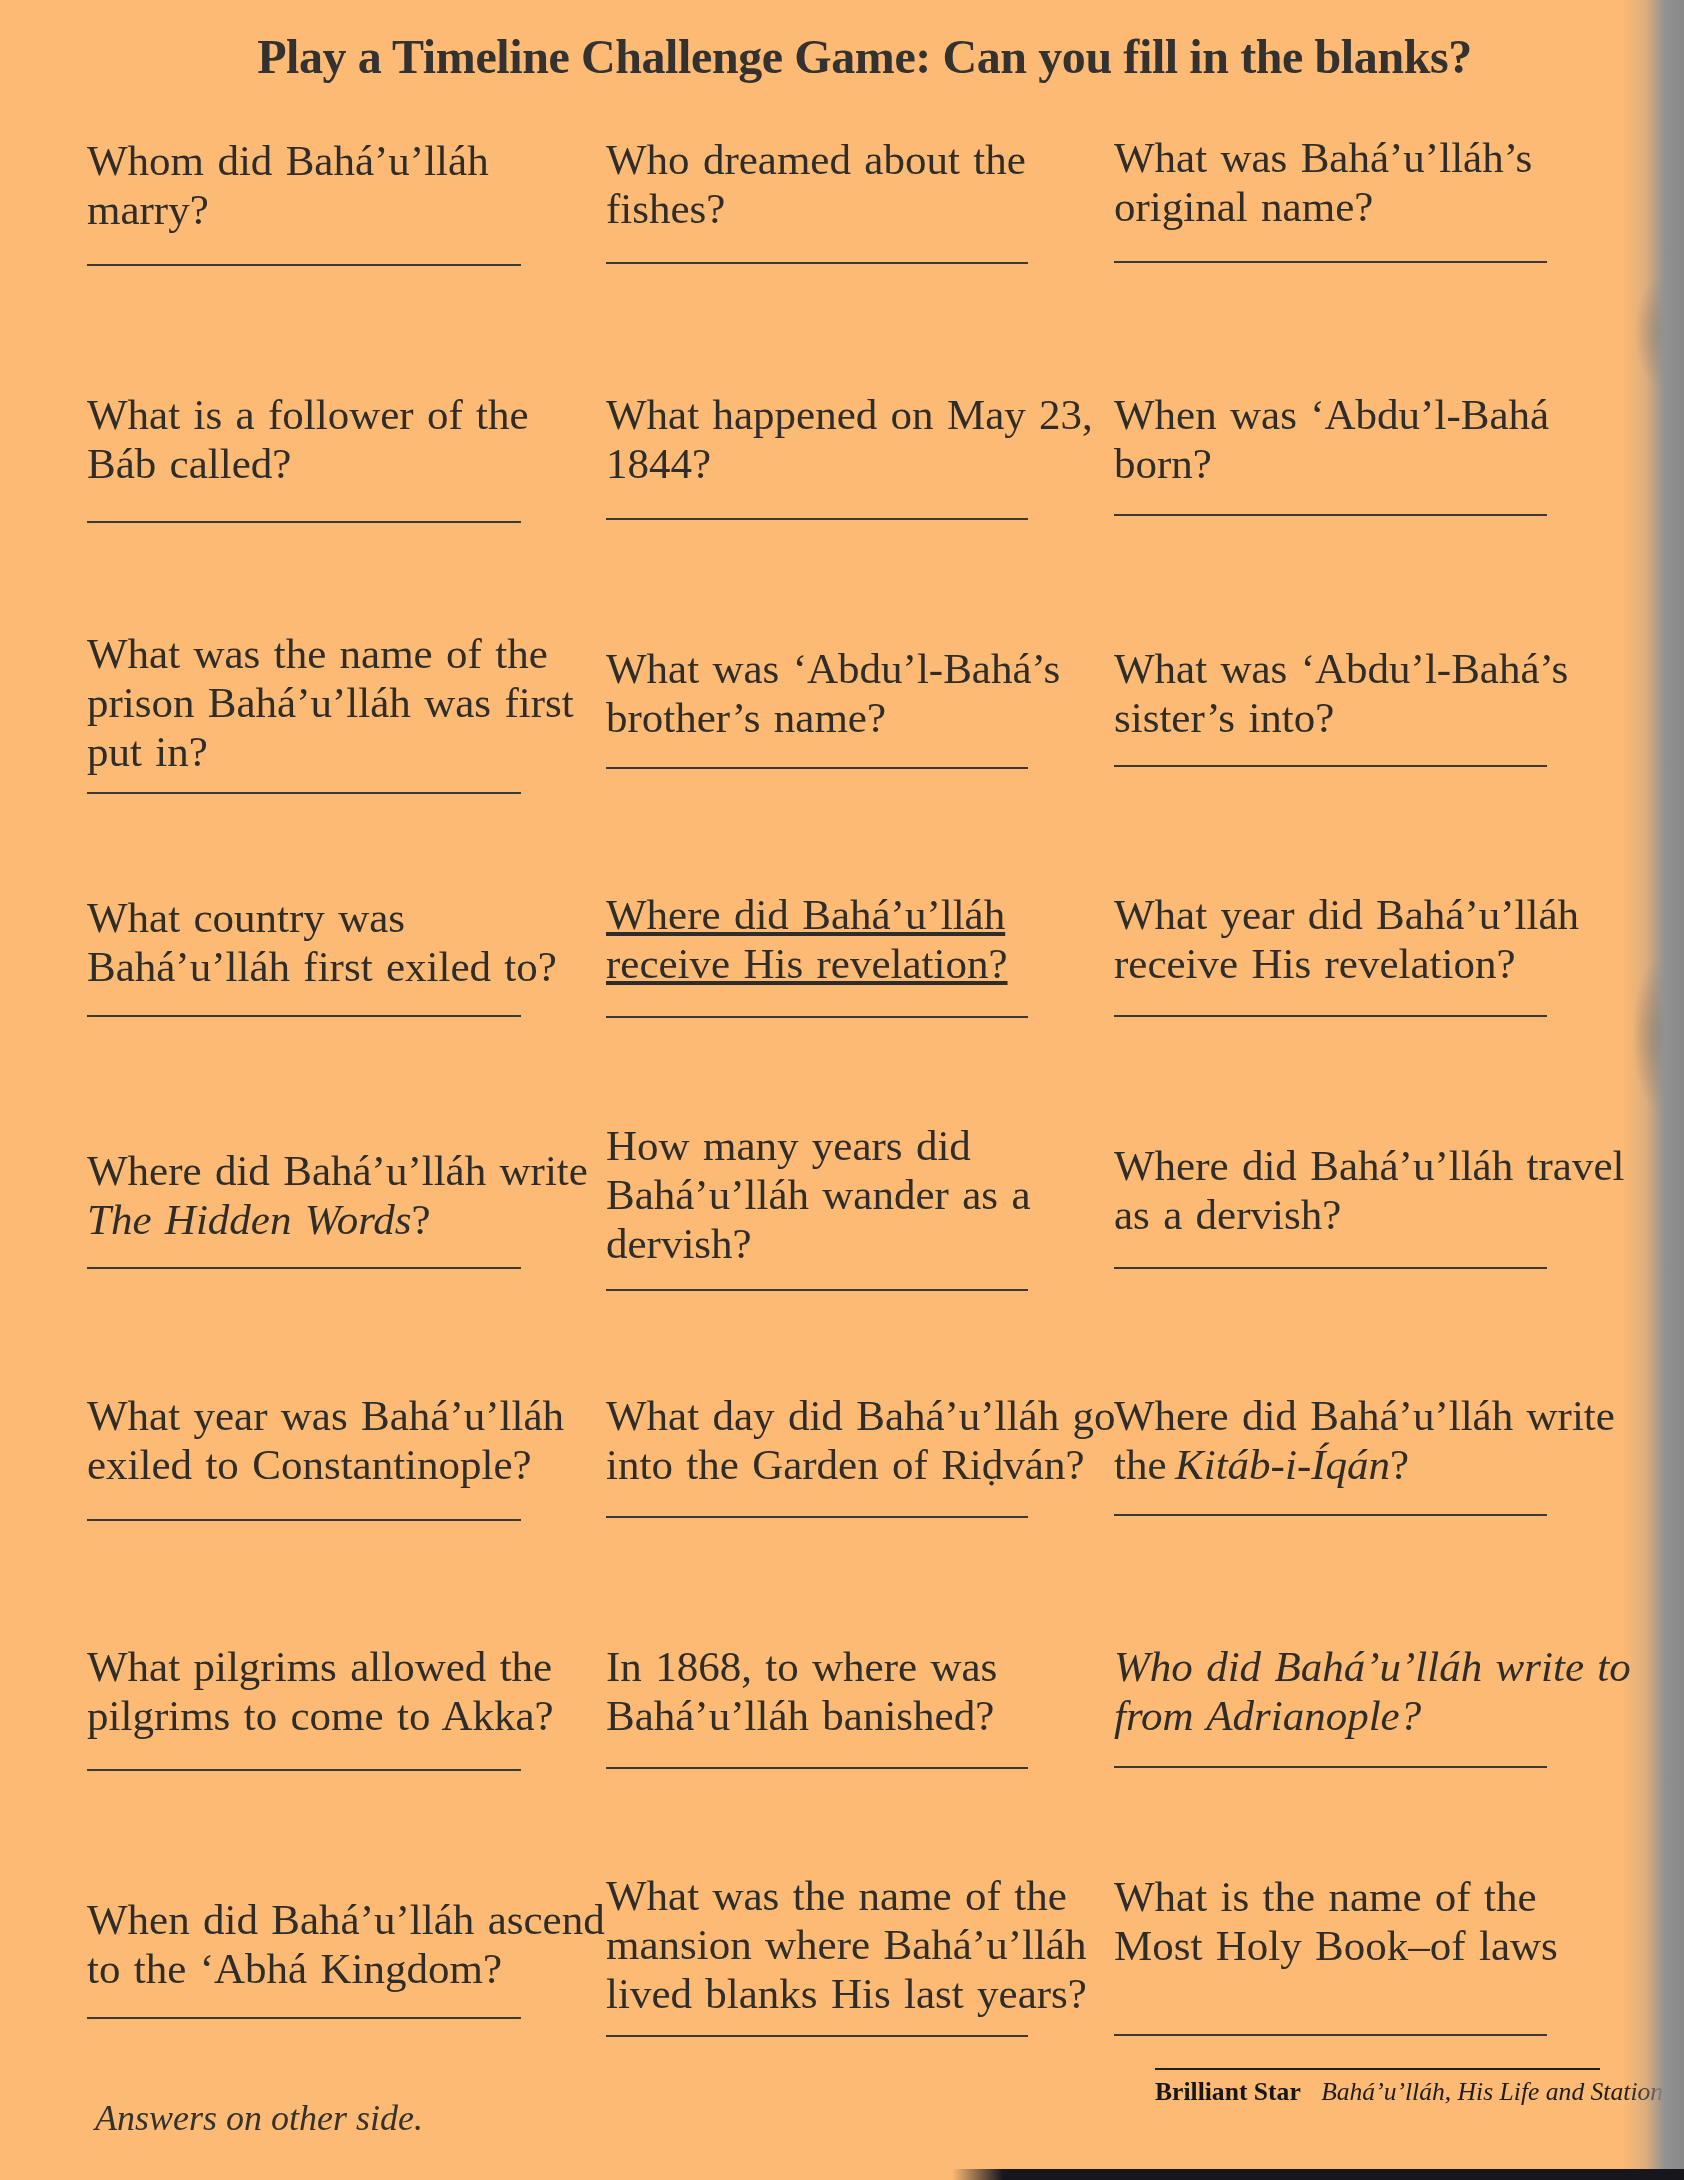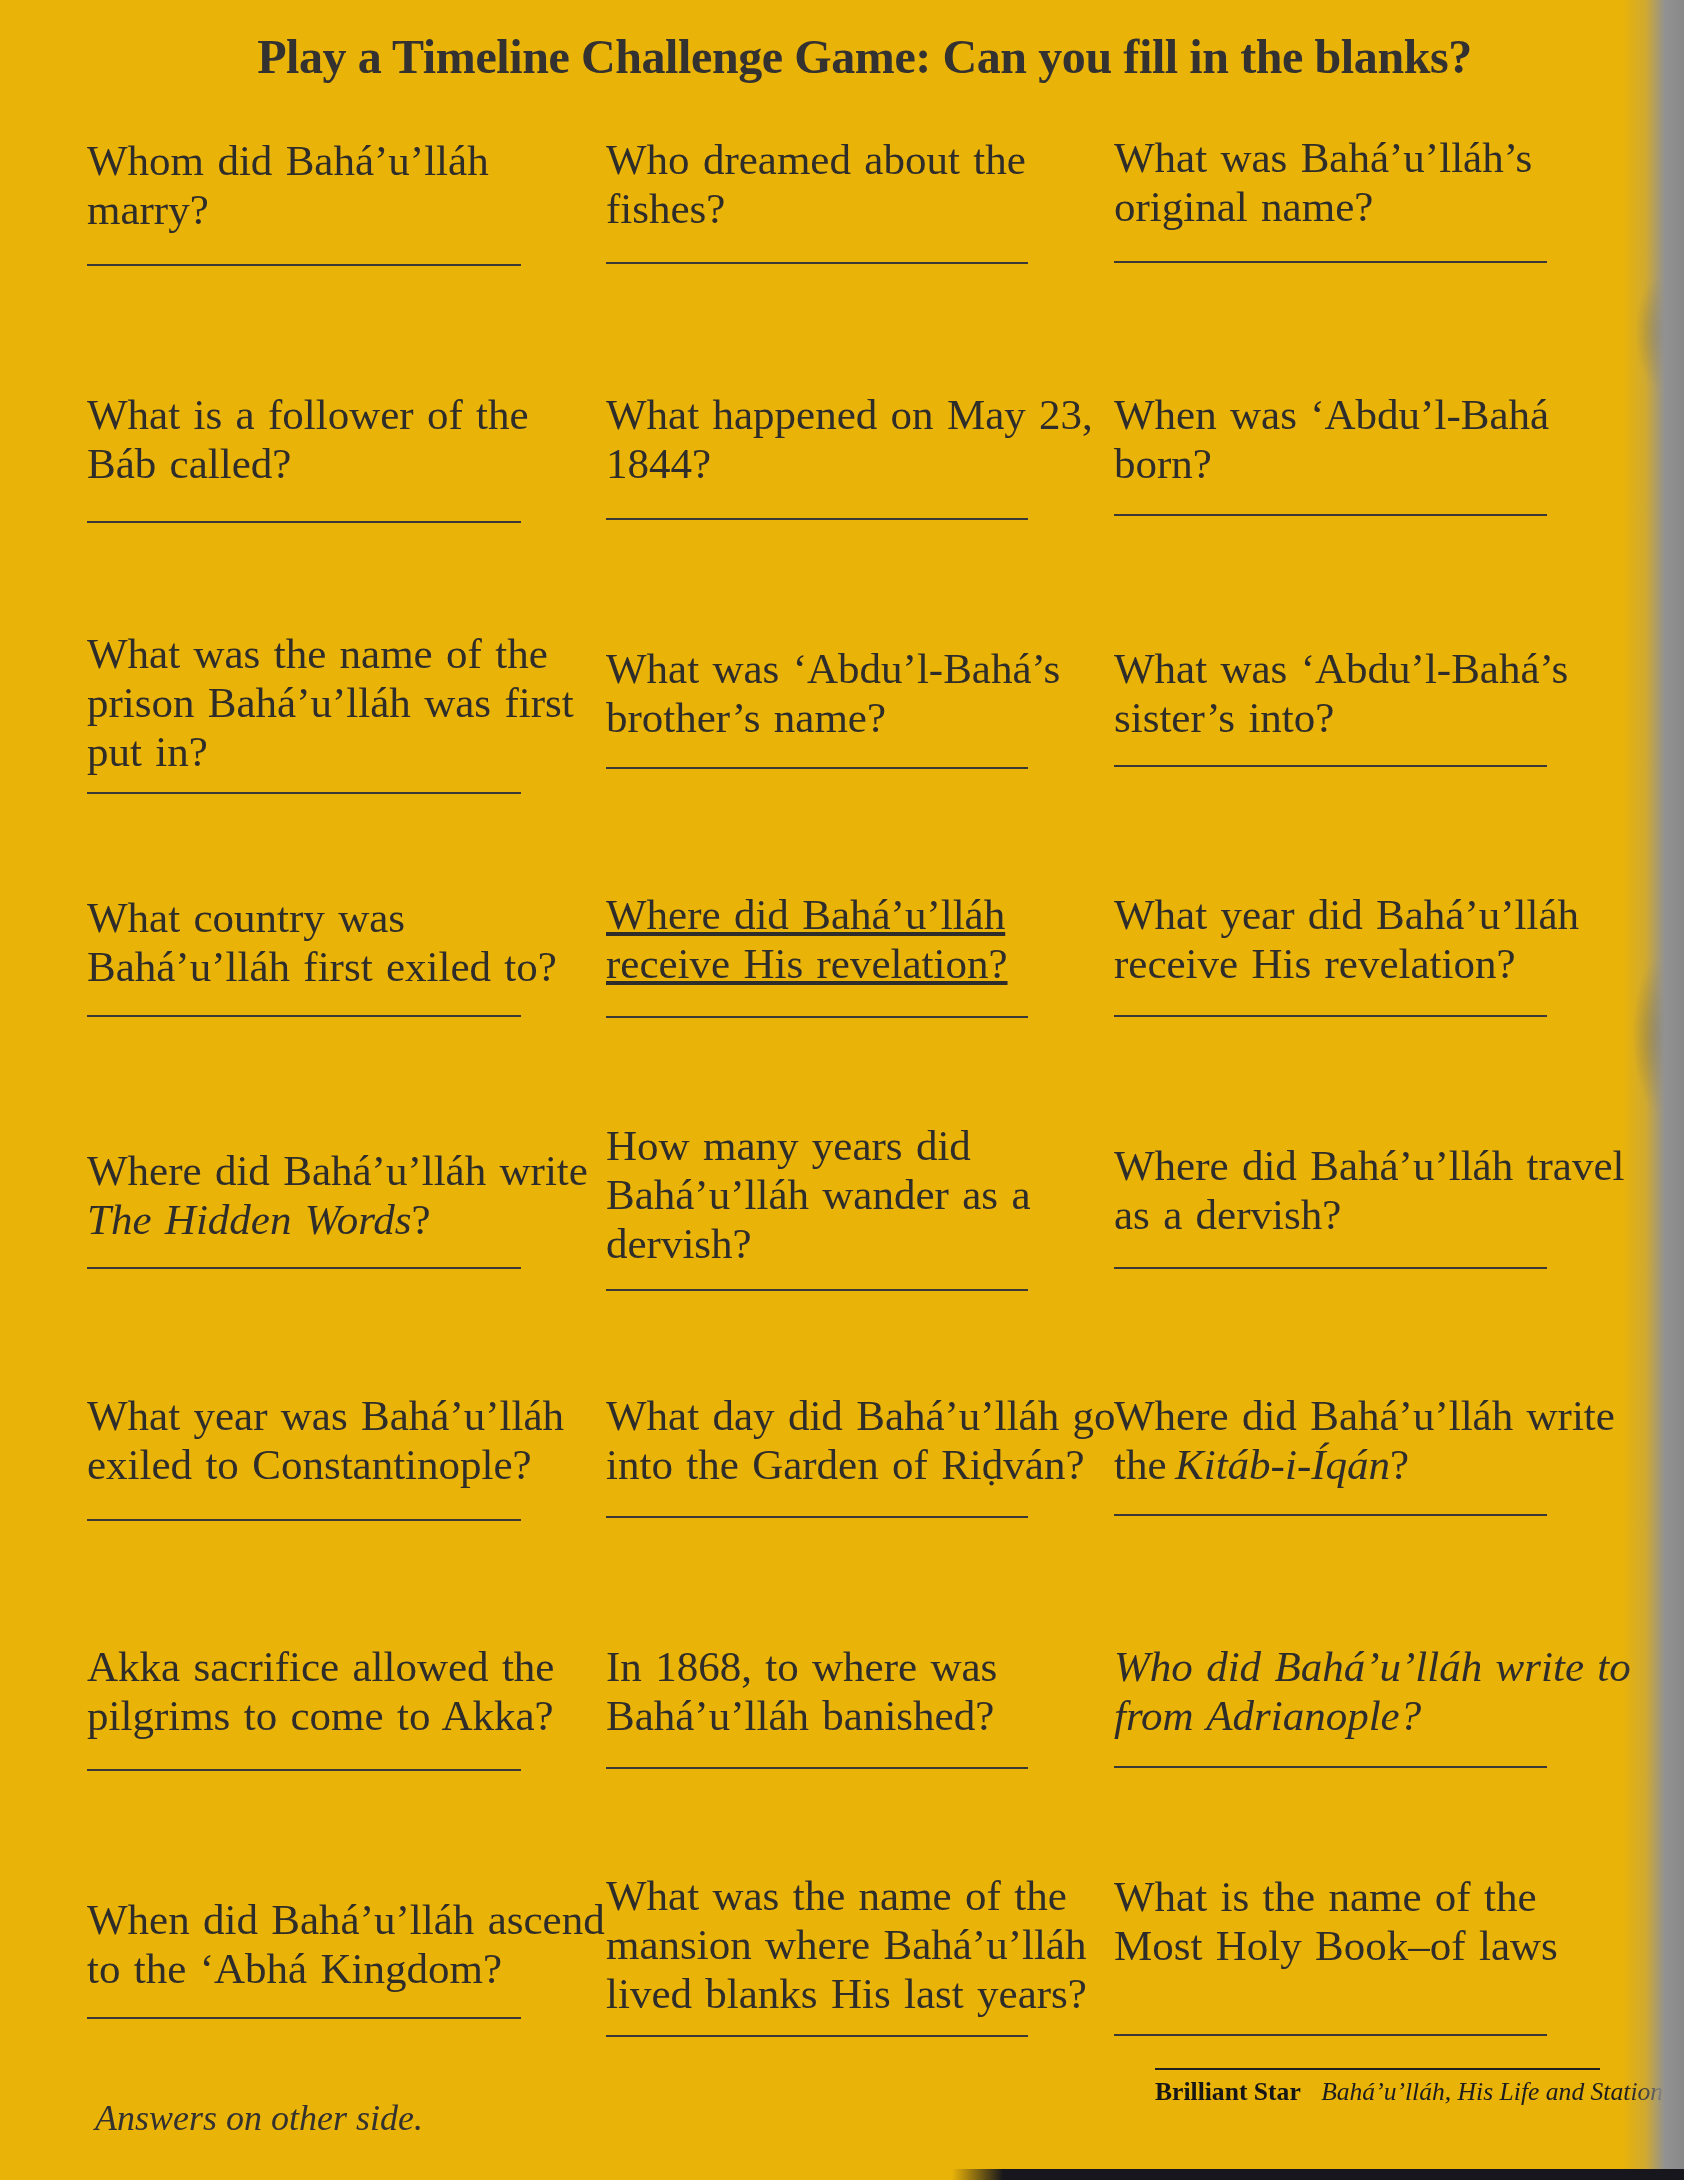--- a/index.html
+++ b/index.html
@@ -1,19 +1,19 @@
 <!DOCTYPE html>
 <html style="font-size:13.6px"><head>
 <meta charset="utf-8">
 <style>
   html,body{margin:0;padding:0;background:#d9d9d9;}
   .page{
     position:relative;
     width:1685px;height:2181px;
-    background:#eab308;
+    background:#fdba74;
     overflow:hidden;
     font-family:"Liberation Serif","DejaVu Serif",serif;
     color:#2f2d2a;
   }
   .title{
     position:absolute;
     top:29px;left:0;width:100%;
     text-align:center;
     transform:translateX(22px);
     font-size:48px;
@@ -179,21 +179,21 @@
   </div>
   <div class="cell" style="left:1114px;top:1391px;">
     <div class="qline">Where did Bahá’u’lláh write</div>
     <div class="qline"><span>the</span><span class="q-ital gap">Kitáb-i-Íqán</span><span>?</span></div>
   </div>
   <div class="blank" style="left:87px;top:1519px;width:434px;"></div>
   <div class="blank" style="left:606px;top:1516px;width:422px;"></div>
   <div class="blank" style="left:1114px;top:1514px;width:433px;"></div>
 
   <div class="cell" style="left:87px;top:1642px;">
-    <div class="qline">Akka sacrifice allowed the</div>
+    <div class="qline">What pilgrims allowed the</div>
     <div class="qline">pilgrims to come to Akka?</div>
   </div>
   <div class="cell" style="left:606px;top:1642px;">
     <div class="qline">In 1868, to where was</div>
     <div class="qline">Bahá’u’lláh banished?</div>
   </div>
   <div class="cell" style="left:1114px;top:1642px;font-style:italic;">
     <div class="qline">Who did Bahá’u’lláh write to</div>
     <div class="qline">from Adrianople?</div>
   </div>

